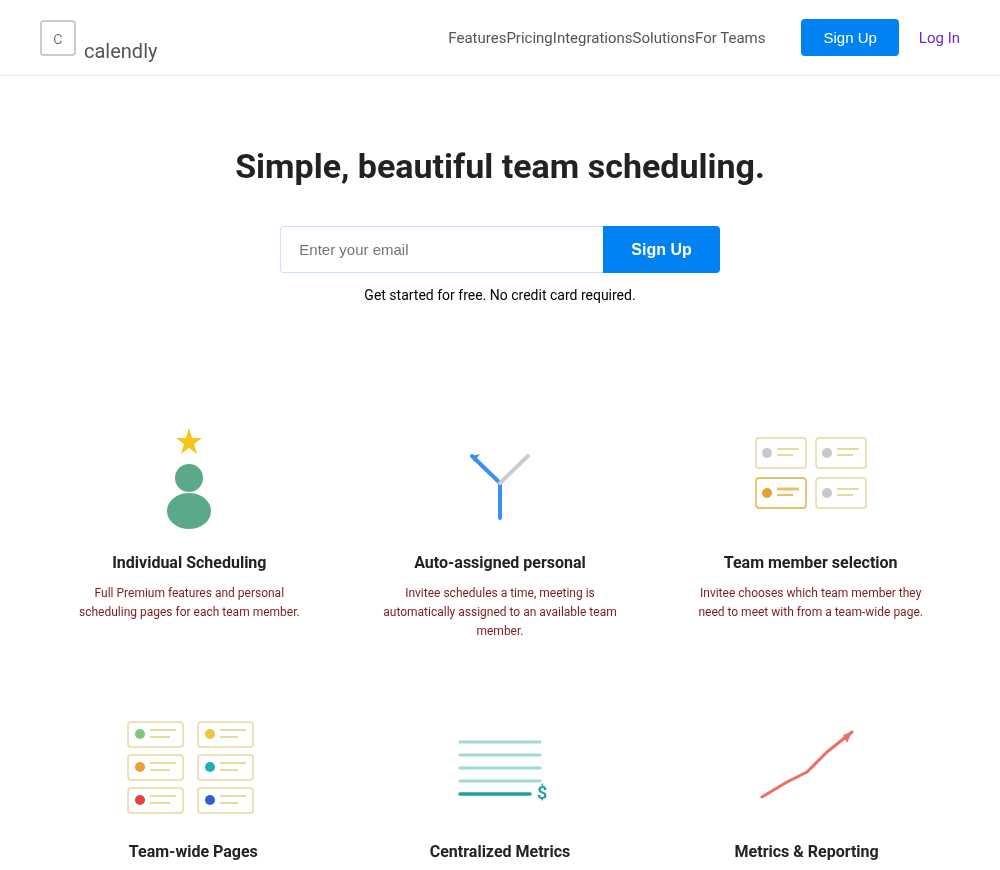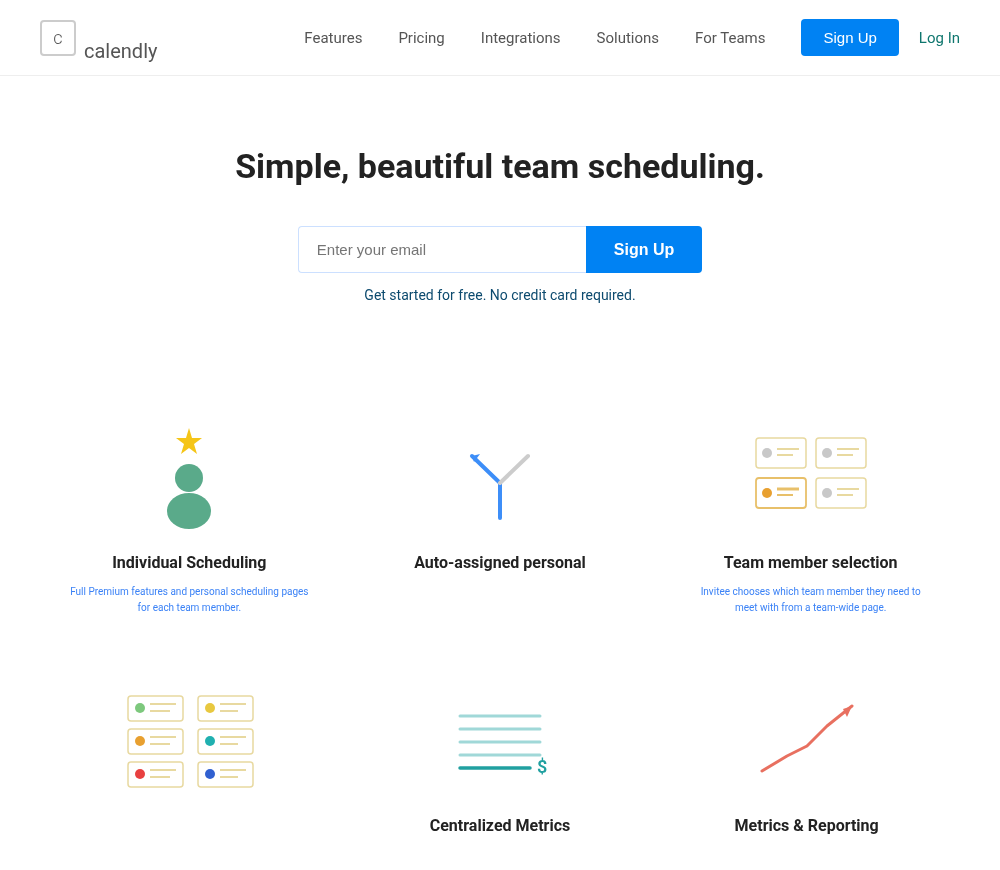--- a/index.html
+++ b/index.html
@@ -33,42 +33,41 @@
     }
     .nav-logo-text {
       font-size: 20px;
       color: #555;
       font-weight: 400;
       margin-top: 26px;
     }
     .nav-links {
       display: flex;
       align-items: center;
-      gap: 36px;
       list-style: none;
       text-align: right;
     }
     .nav-links a {
       text-decoration: none;
       color: #555;
       font-size: 15px;
     }
     .nav-signup-btn {
       background: #0082f3;
       color: #fff;
       border: none;
       border-radius: 4px;
       padding: 10px 22px;
       font-size: 15px;
       cursor: pointer;
       margin-left: 36px;
     }
     .nav-login {
       text-decoration: none;
-      color: #0f766e;
+      color: #6d28d9;
       font-size: 15px;
       margin-left: 20px;
     }
 
     
     .hero {
       text-align: center;
       padding: 70px 24px 50px;
     }
     .hero-title {
@@ -76,42 +75,42 @@
       font-weight: 700;
       color: #222;
       margin-bottom: 40px;
     }
     .hero-form {
       display: flex;
       justify-content: center;
       margin-bottom: 14px;
     }
     .hero-email {
-      width: 288px;
+      width: 323px;
       padding: 14px 18px;
       font-size: 15px;
       border: 1.5px solid #cce0ff;
       border-right: none;
       border-radius: 4px 0 0 4px;
       outline: none;
       color: #999;
     }
     .hero-btn {
       background: #0082f3;
       color: #fff;
       border: none;
       padding: 14px 28px;
       font-size: 16px;
       font-weight: 600;
       border-radius: 0 4px 4px 0;
       cursor: pointer;
     }
     .hero-sub {
       font-size: 14px;
-      color: #0c4a6e;
+      color: #000000;
     }
 
     
     .features {
       display: grid;
       grid-template-columns: 1fr 1fr 1fr;
       gap: 12px;
       max-width: 960px;
       margin: 40px auto 0;
       padding: 0 20px;
@@ -127,22 +126,22 @@
       justify-content: center;
       margin-bottom: 20px;
     }
     .feature-title {
       font-size: 16px;
       font-weight: 700;
       color: #222;
       margin-bottom: 12px;
     }
     .feature-desc {
-      font-size: 10px;
-      color: #3b82f6;
+      font-size: 12px;
+      color: #7f1d1d;
       line-height: 1.6;
     }
 
     
     svg { overflow: visible; }
 
     
     .features-row2 {
       display: grid;
       grid-template-columns: 1fr 1fr 1fr;
@@ -206,20 +205,21 @@
         <line x1="50" y1="55" x2="22" y2="28" stroke="#3d8ef8" stroke-width="4" stroke-linecap="round"></line>
 
         <polygon points="22,28 30,26 24,34" fill="#3d8ef8"></polygon>
 
         <line x1="50" y1="55" x2="78" y2="28" stroke="#ccc" stroke-width="4" stroke-linecap="round"></line>
 
         <polygon points="78,28 72,34 80,26" fill="#ccc"></polygon>
       </svg>
     </div>
     <h3 class="feature-title">Auto-assigned personal</h3>
+    <p class="feature-desc">Invitee schedules a time, meeting is automatically assigned to an available team member.</p>
   </div>
 
   <div class="feature">
     <div class="feature-icon">
       <svg width="120" height="90" viewBox="0 0 120 90">
 
         <rect x="5" y="5" width="50" height="30" rx="3" fill="none" stroke="#e8d9a0" stroke-width="1.5"></rect>
         <circle cx="16" cy="20" r="5" fill="#c8c8c8"></circle>
         <line x1="26" y1="16" x2="48" y2="16" stroke="#e8d9a0" stroke-width="2"></line>
         <line x1="26" y1="22" x2="42" y2="22" stroke="#e8d9a0" stroke-width="2"></line>
@@ -275,20 +275,21 @@
         <circle cx="17" cy="83" r="5" fill="#e84040"></circle>
         <line x1="27" y1="79" x2="53" y2="79" stroke="#e8d9a0" stroke-width="2"></line>
         <line x1="27" y1="86" x2="47" y2="86" stroke="#e8d9a0" stroke-width="2"></line>
 
         <rect x="75" y="71" width="55" height="25" rx="3" fill="none" stroke="#e8d9a0" stroke-width="1.5"></rect>
         <circle cx="87" cy="83" r="5" fill="#3060d0"></circle>
         <line x1="97" y1="79" x2="123" y2="79" stroke="#e8d9a0" stroke-width="2"></line>
         <line x1="97" y1="86" x2="115" y2="86" stroke="#e8d9a0" stroke-width="2"></line>
       </svg>
     </div>
+    <h3 class="feature-title">Team-wide Pages</h3>
 
   </div>
 
   <div class="feature">
     <div class="feature-icon">
       <svg width="120" height="100" viewBox="0 0 120 100">
 
         <line x1="20" y1="25" x2="100" y2="25" stroke="#a0d8d8" stroke-width="3" stroke-linecap="round"></line>
         <line x1="20" y1="38" x2="100" y2="38" stroke="#a0d8d8" stroke-width="3" stroke-linecap="round"></line>
         <line x1="20" y1="51" x2="100" y2="51" stroke="#a0d8d8" stroke-width="3" stroke-linecap="round"></line>

